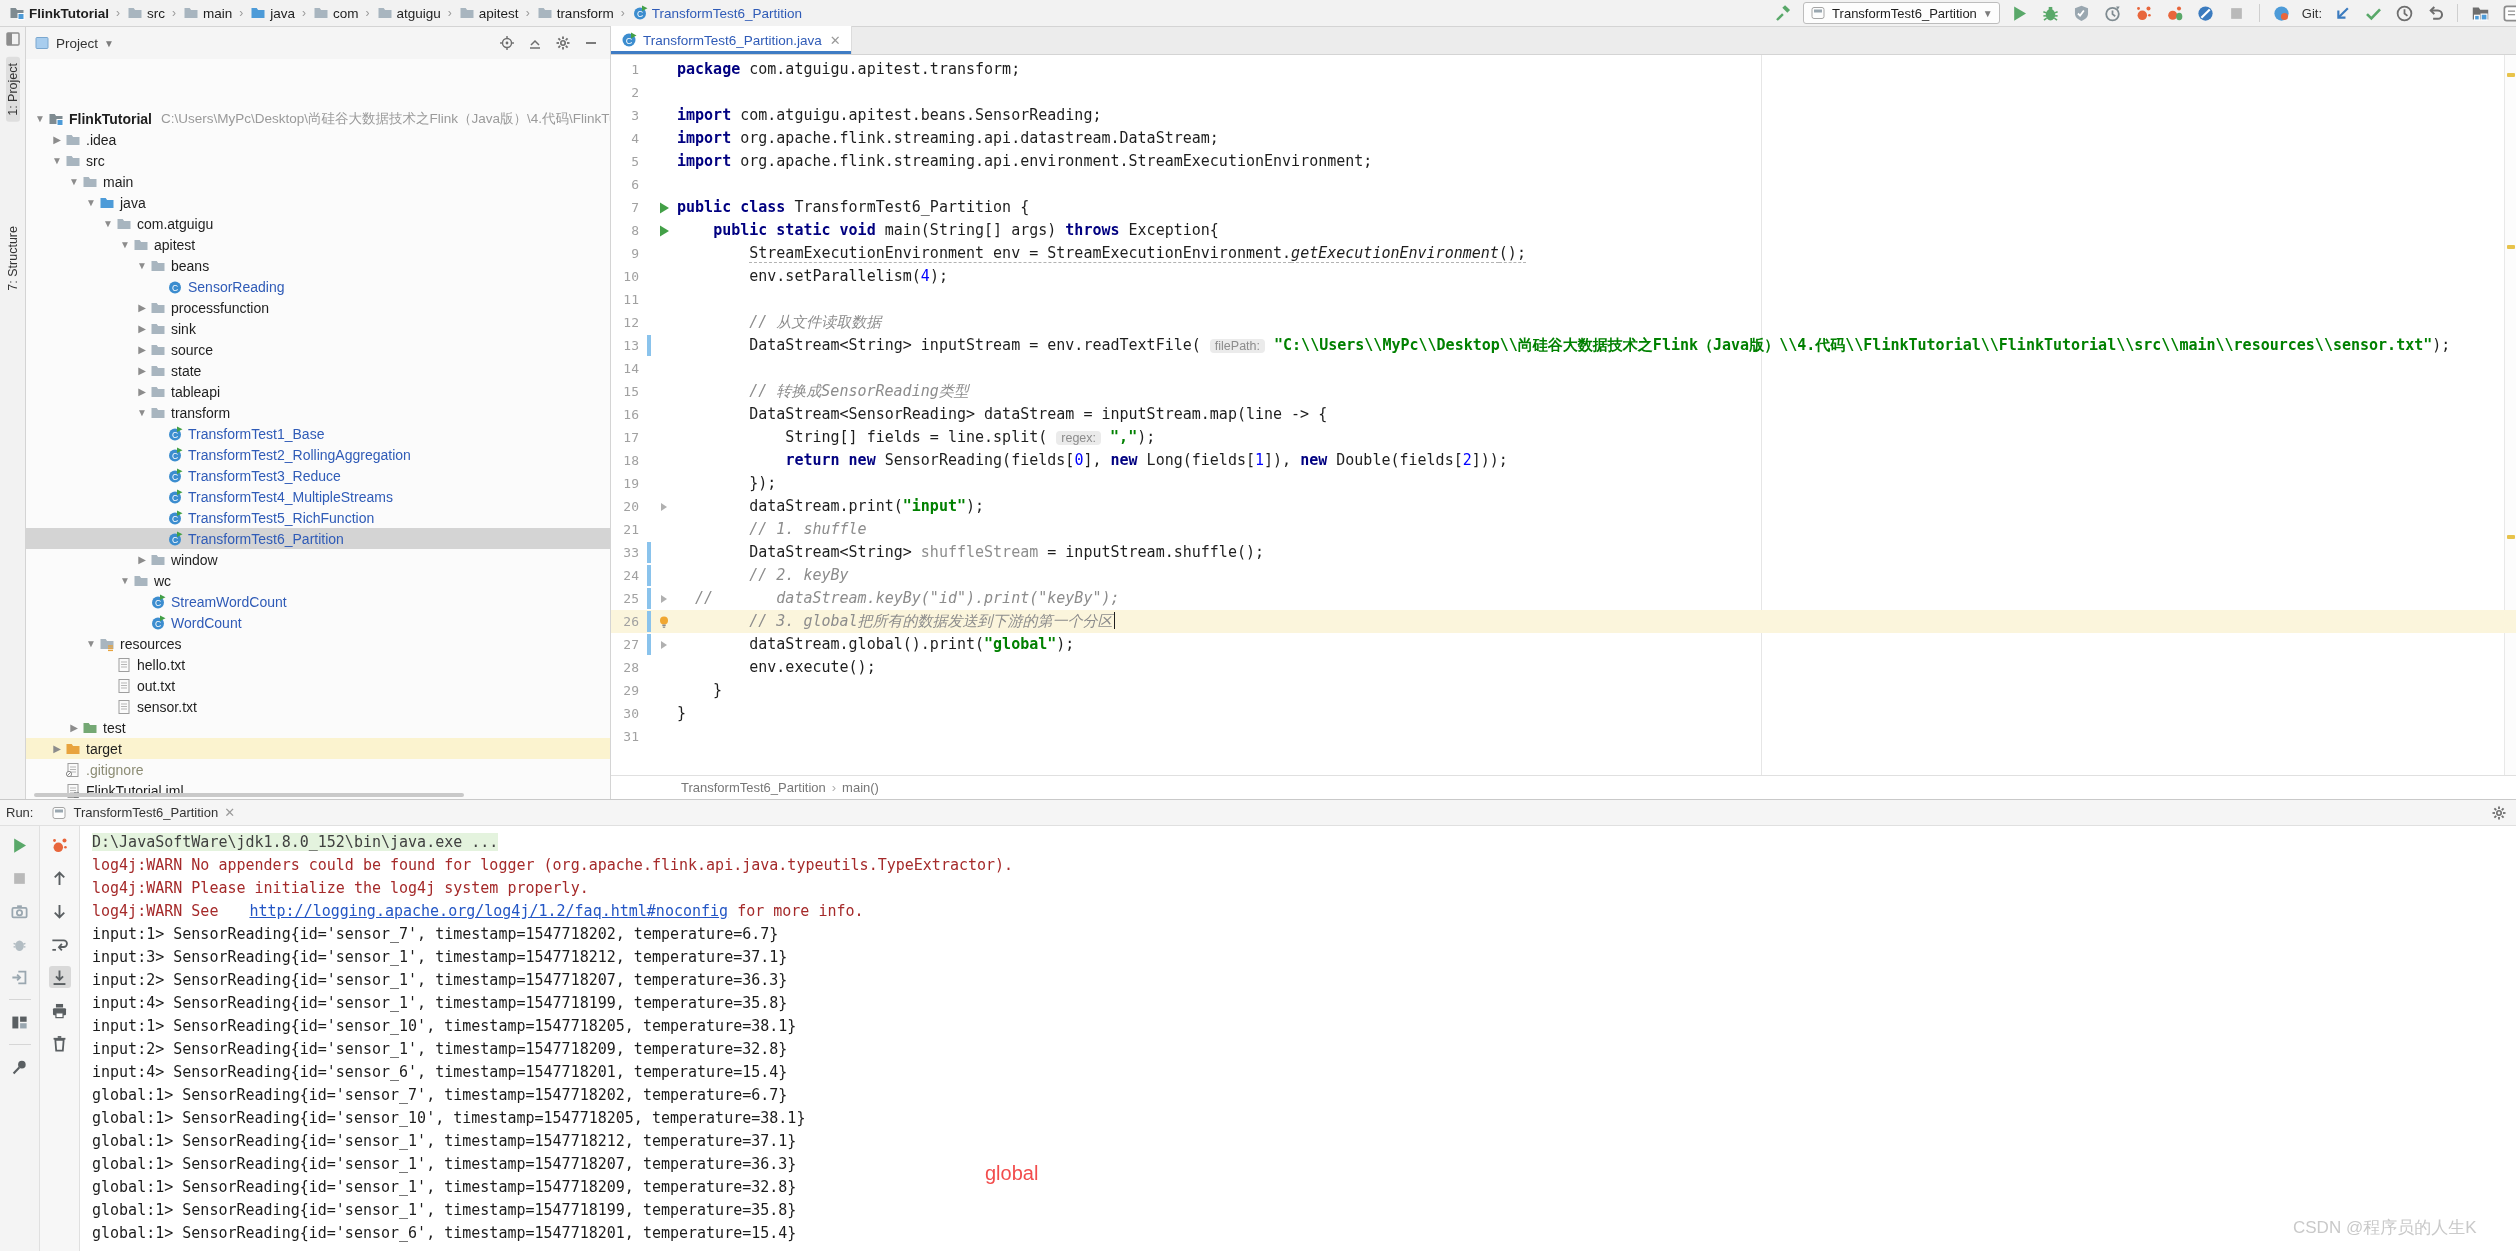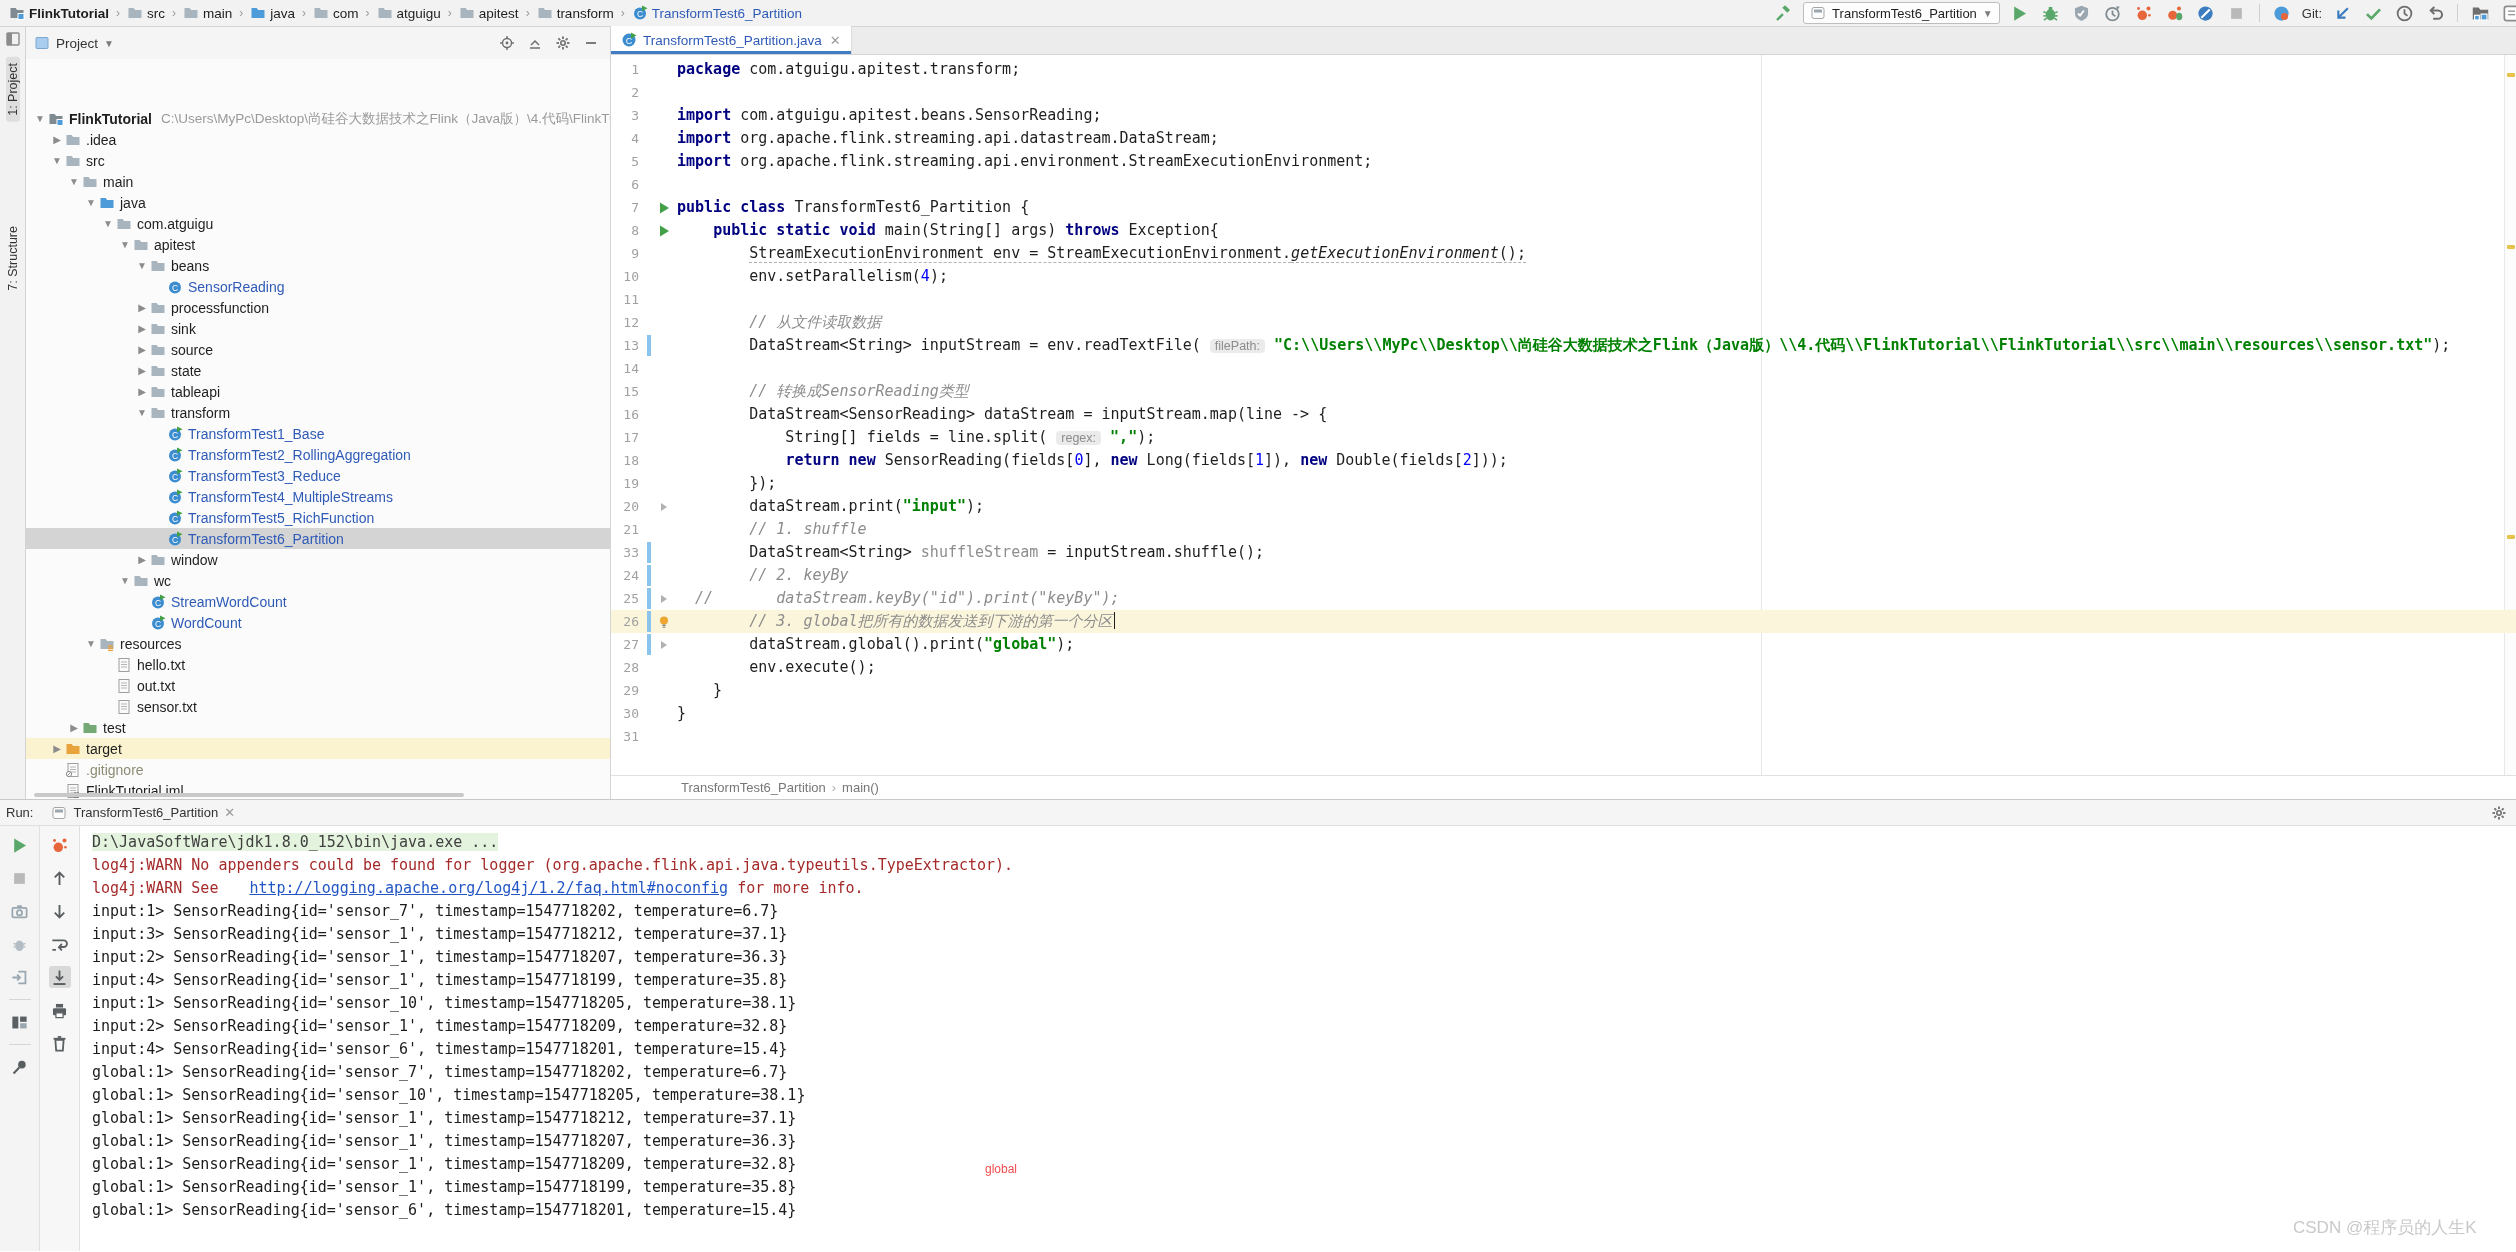--- a/index.html
+++ b/index.html
@@ -104,21 +104,21 @@
   .rp-strip .sep{ width:22px; height:1px; background:#d6d6d6;}
   #console{ flex:1; overflow:hidden; font-family:"DejaVu Sans Mono",monospace;
             font-size:15px; padding:5px 0 0 12px; background:#fff;}
   .con-line{ height:23px; line-height:23px; white-space:pre;}
   .con-err{ color:#a52a2a;}
   .con-out{ color:#1c1c1c;}
   .con-link{ color:#2356c5; text-decoration:underline; cursor:pointer;margin-left:22px;}
   .con-cmd{ background:#e4f3de; color:#404040;}
 
   
-  #global-overlay{ position:absolute; left:985px; top:1162px; color:#f24c4c; font-size:12px;}
+  #global-overlay{ position:absolute; left:985px; top:1162px; color:#f24c4c; font-size:20px;}
   #watermark{ position:absolute; left:2293px; top:1216px; color:#c9c9c9; font-size:17px;}
 </style>
 </head>
 <body>
 
 <div id="app">
 
   <div id="topbar">
     <div id="breadcrumbs">
         <span class="bc-item bc-root">
@@ -867,20 +867,21 @@
             <svg class="tb" viewBox="0 0 16 16">
               <path d="M4.5 5h7l-.7 9h-5.6z" fill="none" stroke="#5a5f62" stroke-width="1.5"></path>
               <line x1="3" y1="4" x2="13" y2="4" stroke="#5a5f62" stroke-width="1.5"></line>
               <line x1="6.5" y1="2.5" x2="9.5" y2="2.5" stroke="#5a5f62" stroke-width="1.5"></line>
             </svg>
           </span>
       </div>
       <div id="console">
           <div class="con-line"><span class="con-cmd">D:\JavaSoftWare\jdk1.8.0_152\bin\java.exe ...</span></div>
           <div class="con-line"><span class="con-err">log4j:WARN No appenders could be found for logger (org.apache.flink.api.java.typeutils.TypeExtractor).</span></div>
+          <div class="con-line"><span class="con-err">log4j:WARN Please initialize the log4j system properly.</span></div>
           <div class="con-line"><span class="con-err">log4j:WARN See </span><span class="con-link">http://logging.apache.org/log4j/1.2/faq.html#noconfig</span><span class="con-err"> for more info.</span></div>
           <div class="con-line"><span class="con-out">input:1&gt; SensorReading{id='sensor_7', timestamp=1547718202, temperature=6.7}</span></div>
           <div class="con-line"><span class="con-out">input:3&gt; SensorReading{id='sensor_1', timestamp=1547718212, temperature=37.1}</span></div>
           <div class="con-line"><span class="con-out">input:2&gt; SensorReading{id='sensor_1', timestamp=1547718207, temperature=36.3}</span></div>
           <div class="con-line"><span class="con-out">input:4&gt; SensorReading{id='sensor_1', timestamp=1547718199, temperature=35.8}</span></div>
           <div class="con-line"><span class="con-out">input:1&gt; SensorReading{id='sensor_10', timestamp=1547718205, temperature=38.1}</span></div>
           <div class="con-line"><span class="con-out">input:2&gt; SensorReading{id='sensor_1', timestamp=1547718209, temperature=32.8}</span></div>
           <div class="con-line"><span class="con-out">input:4&gt; SensorReading{id='sensor_6', timestamp=1547718201, temperature=15.4}</span></div>
           <div class="con-line"><span class="con-out">global:1&gt; SensorReading{id='sensor_7', timestamp=1547718202, temperature=6.7}</span></div>
           <div class="con-line"><span class="con-out">global:1&gt; SensorReading{id='sensor_10', timestamp=1547718205, temperature=38.1}</span></div>

